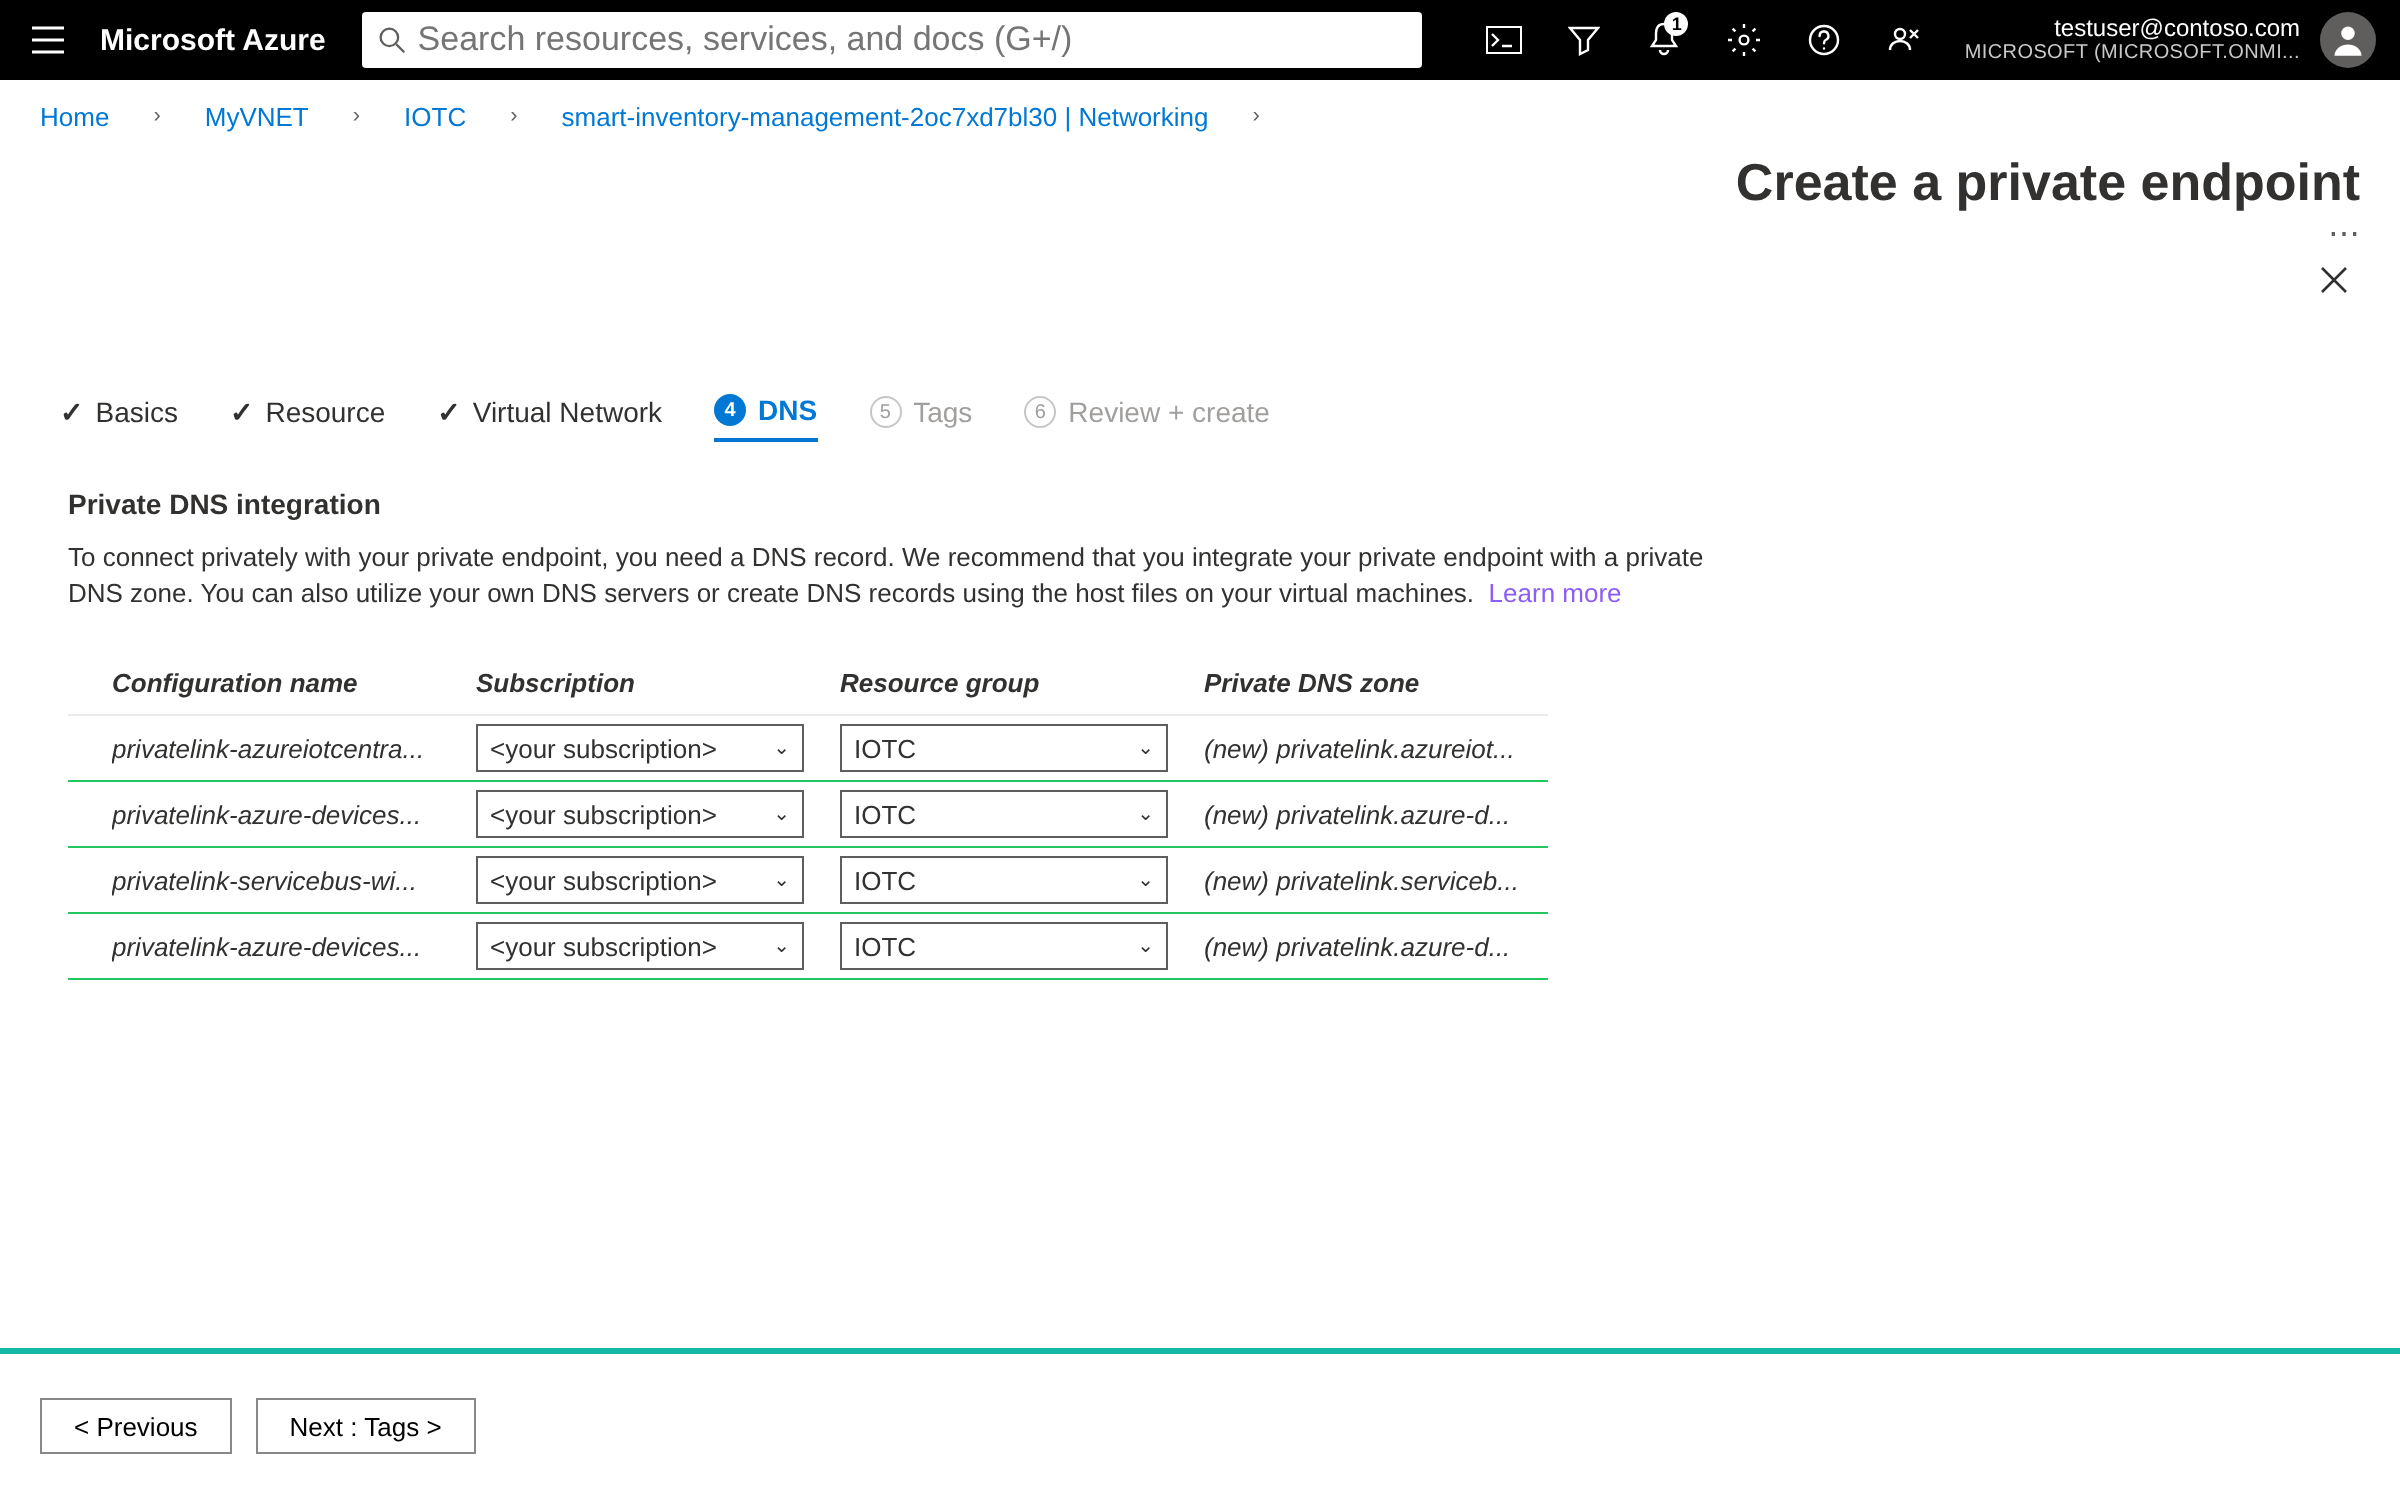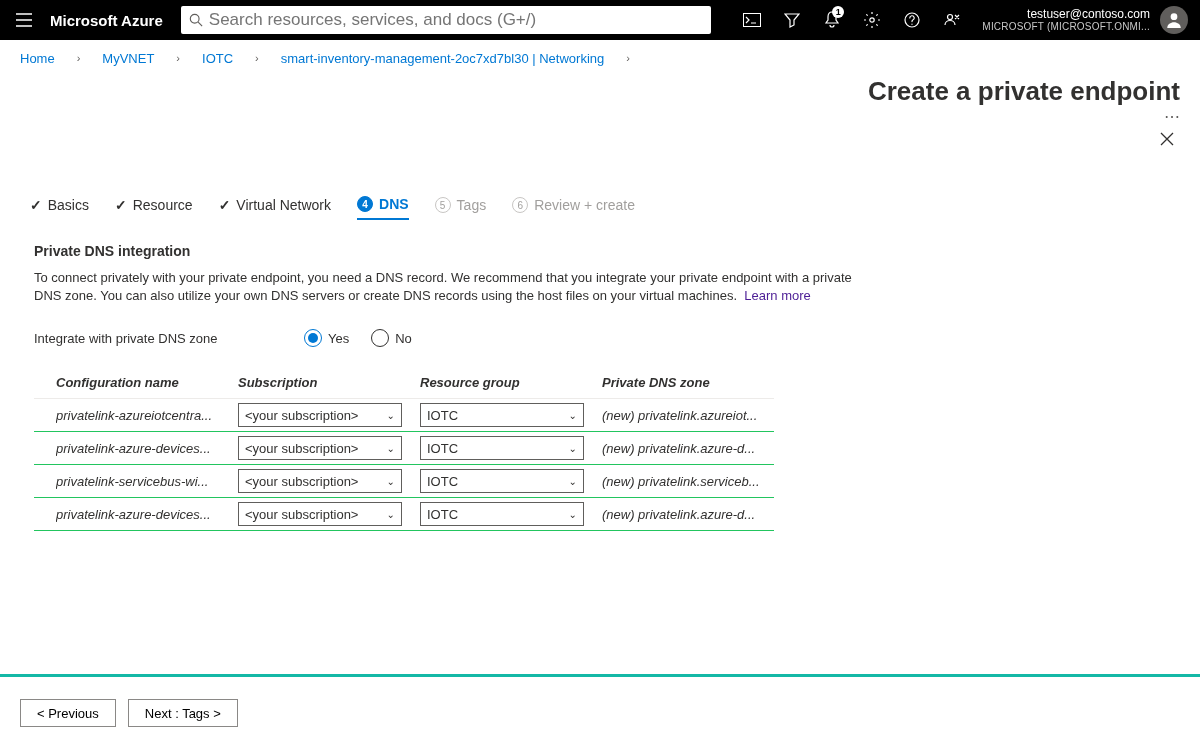--- a/index.html
+++ b/index.html
@@ -39,21 +39,21 @@
   .tab.active { color:#0078d4; font-weight:600; border-bottom:2px solid #0078d4; }
   .tab .circle { width:16px; height:16px; border-radius:50%; display:flex; align-items:center; justify-content:center; font-size:10px; border:1px solid #a19f9d; color:#a19f9d; }
   .tab.active .circle { background:#0078d4; border-color:#0078d4; color:#fff; }
   .tab.disabled { color:#a19f9d; }
   .tab.disabled .circle { border-color:#c8c6c4; color:#a19f9d; }
 
   
   .section { padding:22px 34px 0; max-width:890px; }
   .section h3 { font-size:14px; font-weight:600; margin-bottom:10px; }
   .section p { font-size:13px; color:#323130; line-height:1.4; }
-  .section a { color:#4c1d95; text-decoration:none; }
+  .section a { color:#8b5cf6; text-decoration:none; }
 
   .radio-row { display:flex; align-items:center; gap:30px; margin-top:24px; }
   .radio-row .label { width:240px; font-size:13px; }
   .radios { display:flex; gap:22px; align-items:center; }
   .radio { display:flex; align-items:center; gap:6px; cursor:pointer; }
   .radio .dot { width:18px; height:18px; border:1px solid #323130; border-radius:50%; display:flex; align-items:center; justify-content:center; }
   .radio.selected .dot { border-color:#0078d4; }
   .radio.selected .dot::after { content:""; width:10px; height:10px; background:#0078d4; border-radius:50%; }
 
   
@@ -184,33 +184,20 @@
     </div>
 </div>
 
 <div class="section">
   <h3>Private DNS integration</h3>
   <p>
     <span>To connect privately with your private endpoint, you need a DNS record. We recommend that you integrate your private endpoint with a private DNS zone. You can also utilize your own DNS servers or create DNS records using the host files on your virtual machines.</span>
     &nbsp;<a href="#">Learn more</a>
   </p>
 
-  <div class="radio-row">
-    <div class="label">Integrate with private DNS zone</div>
-    <div class="radios">
-      <div class="radio selected">
-        <span class="dot"></span>
-        <span>Yes</span>
-      </div>
-      <div class="radio">
-        <span class="dot"></span>
-        <span>No</span>
-      </div>
-    </div>
-  </div>
 
   <div class="dns-table">
     <div class="thead">
       <div class="cell">Configuration name</div>
       <div class="cell">Subscription</div>
       <div class="cell">Resource group</div>
       <div class="cell">Private DNS zone</div>
     </div>
     <div id="tbody">
         <div class="trow">

